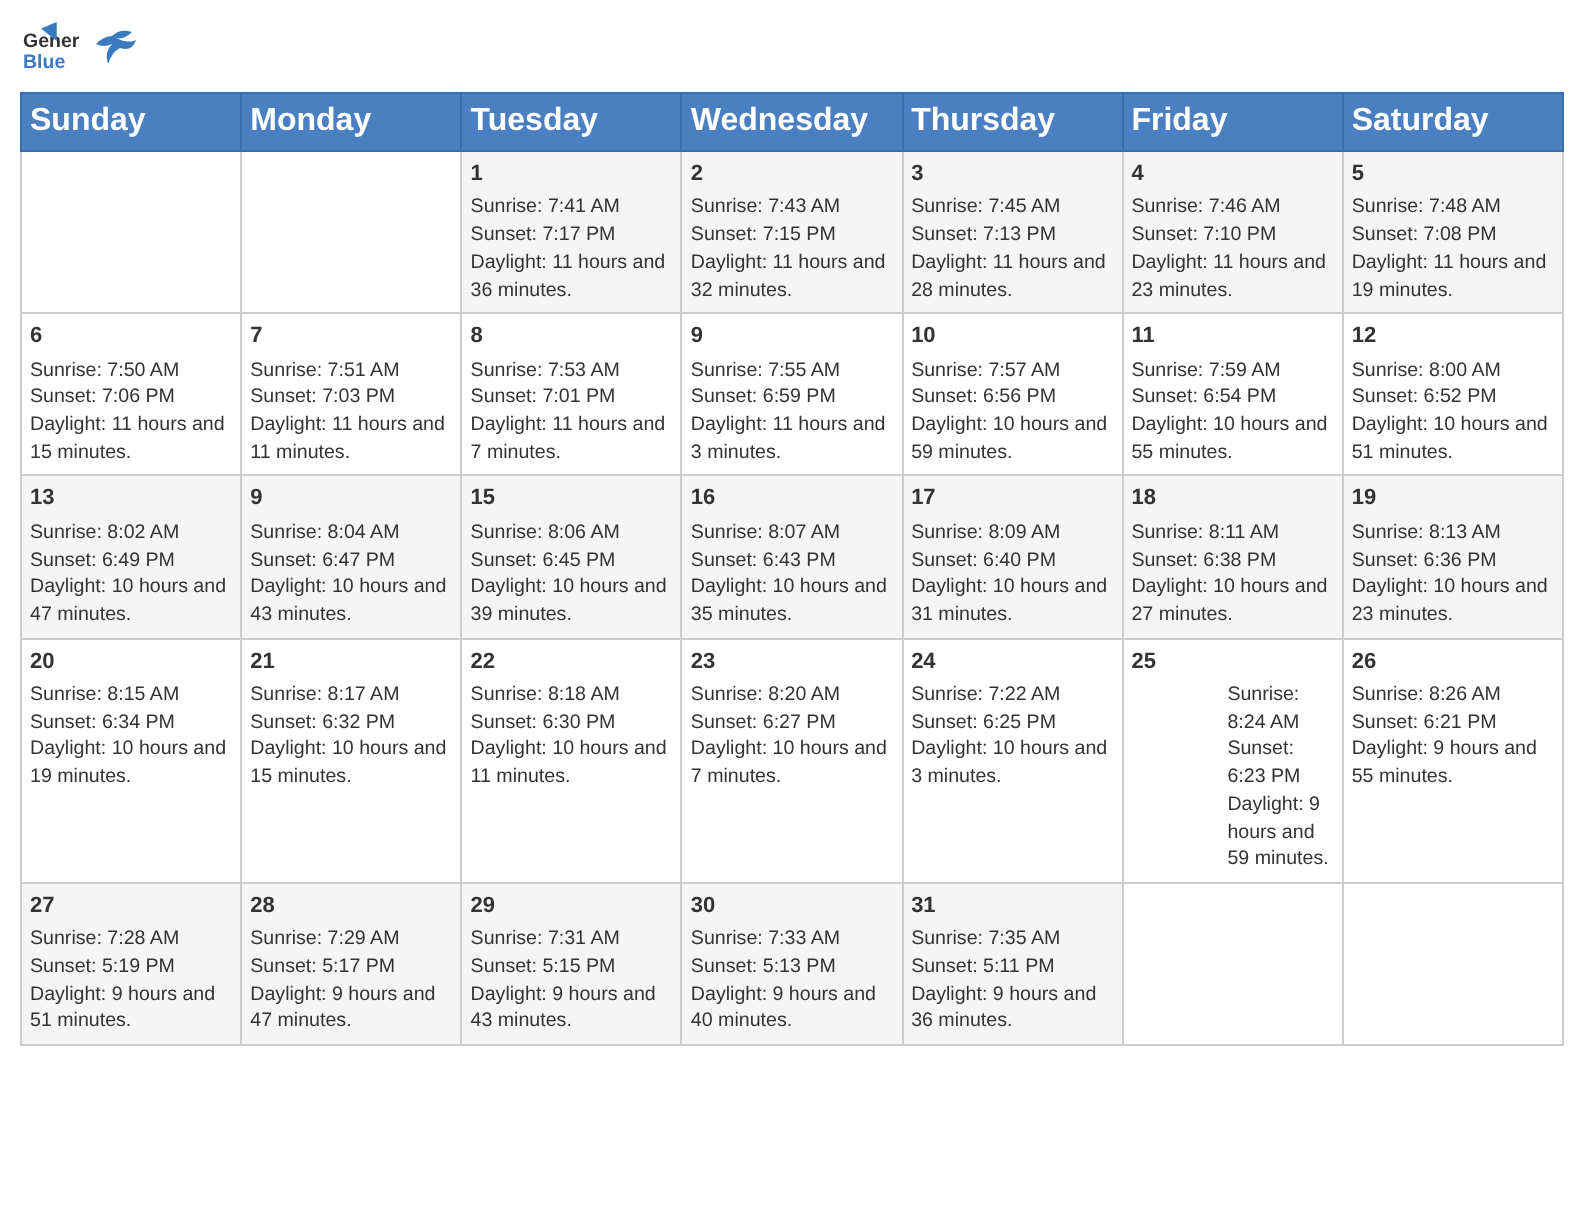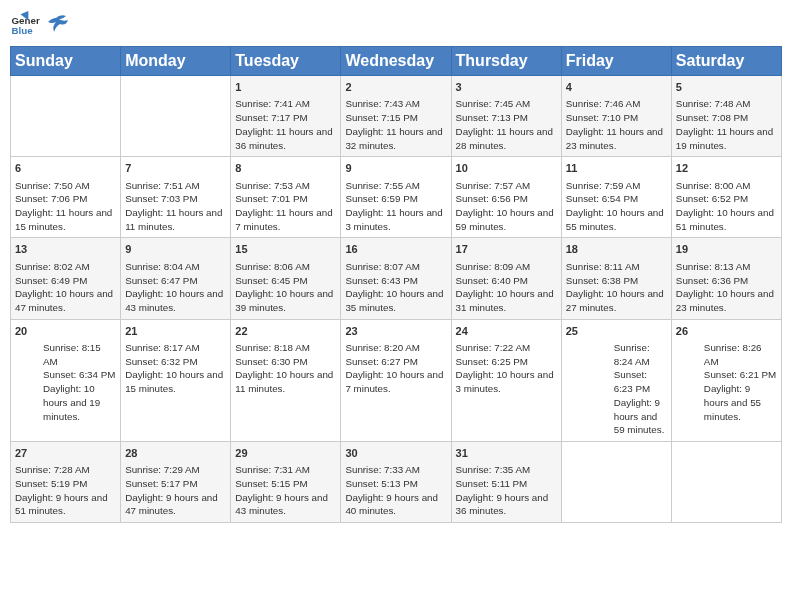--- a/index.html
+++ b/index.html
@@ -236,21 +236,21 @@
         <td>
           <span class="day-num">19</span>
           <div class="day-info" style="white-space: pre-line;">Sunrise: 8:13 AM
 Sunset: 6:36 PM
 Daylight: 10 hours and 23 minutes.</div>
         </td>
       </tr>
       <tr>
         <td>
           <span class="day-num">20</span>
-          <div class="day-info" style="white-space: pre-line; margin-left: 28px;">Sunrise: 8:15 AM
+          <div class="day-info" style="white-space: pre-line;">Sunrise: 8:15 AM
 Sunset: 6:34 PM
 Daylight: 10 hours and 19 minutes.</div>
         </td>
         <td>
           <span class="day-num">21</span>
           <div class="day-info" style="white-space: pre-line;">Sunrise: 8:17 AM
 Sunset: 6:32 PM
 Daylight: 10 hours and 15 minutes.</div>
         </td>
         <td>
@@ -272,21 +272,21 @@
 Daylight: 10 hours and 3 minutes.</div>
         </td>
         <td>
           <span class="day-num">25</span>
           <div class="day-info" style="white-space: pre-line; margin-left: 48px;">Sunrise: 8:24 AM
 Sunset: 6:23 PM
 Daylight: 9 hours and 59 minutes.</div>
         </td>
         <td>
           <span class="day-num">26</span>
-          <div class="day-info" style="white-space: pre-line; margin-left: 28px;">Sunrise: 8:26 AM
+          <div class="day-info" style="white-space: pre-line;">Sunrise: 8:26 AM
 Sunset: 6:21 PM
 Daylight: 9 hours and 55 minutes.</div>
         </td>
       </tr>
       <tr>
         <td>
           <span class="day-num">27</span>
           <div class="day-info" style="white-space: pre-line;">Sunrise: 7:28 AM
 Sunset: 5:19 PM
 Daylight: 9 hours and 51 minutes.</div>

